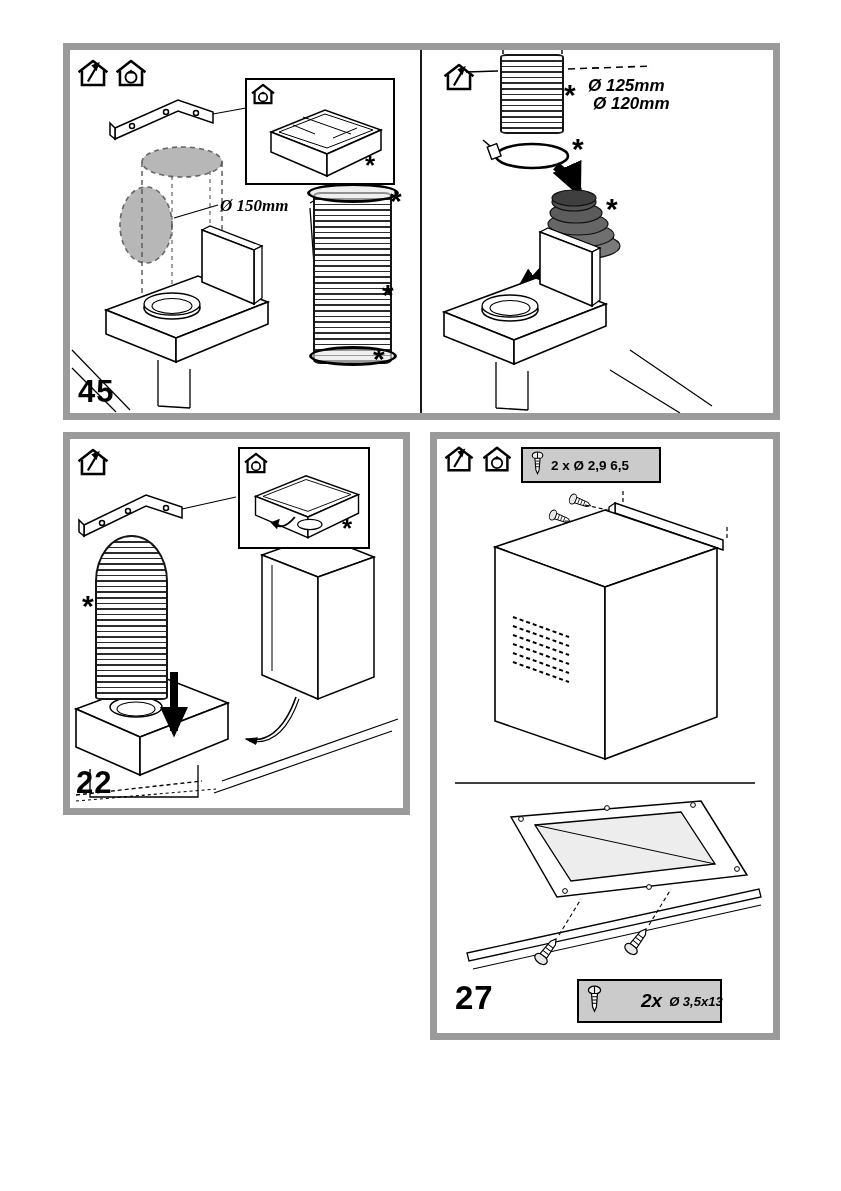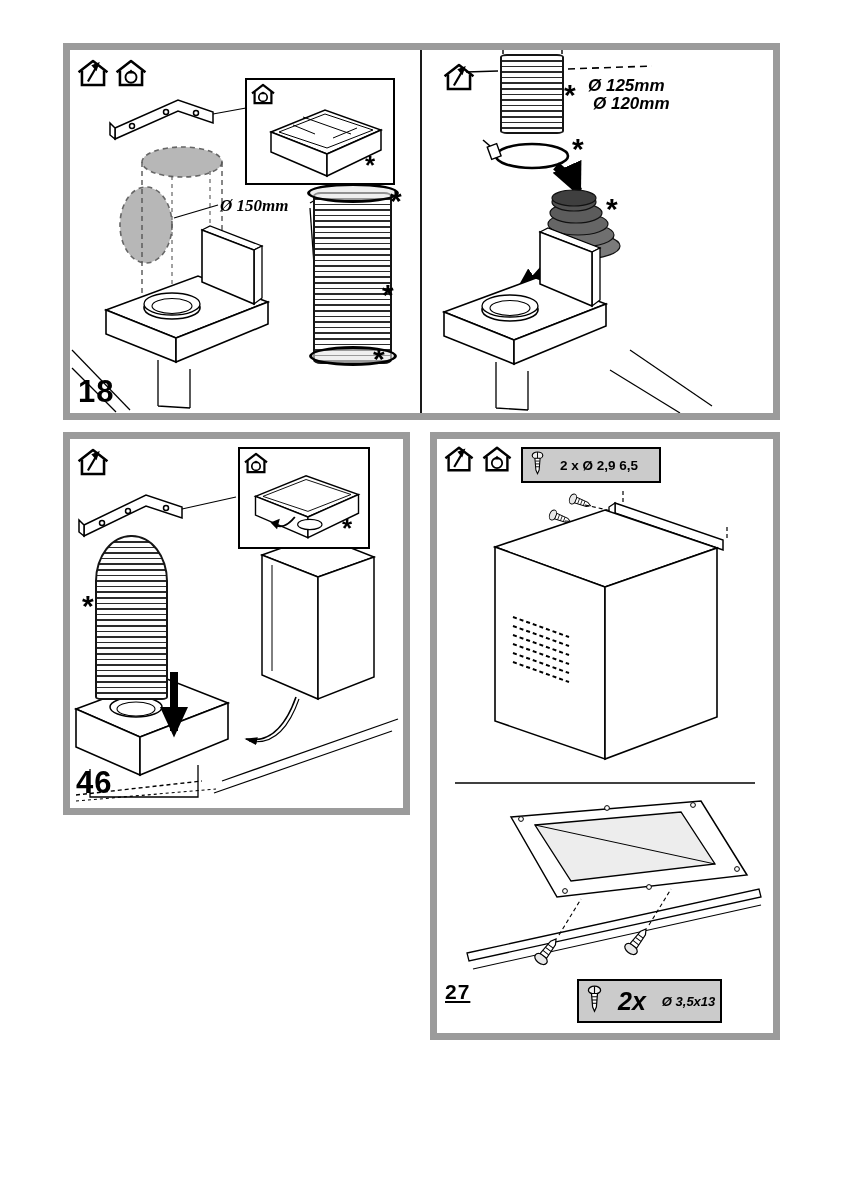--- a/index.html
+++ b/index.html
@@ -9,23 +9,23 @@
   .panel { position:absolute; border:7px solid #9b9b9b; background:#fff; }
   .vline { position:absolute; background:#1a1a1a; }
   .step-num { position:absolute; font-weight:bold; font-size:31px; letter-spacing:1px; line-height:1; }
   .ast { position:absolute; font-weight:bold; font-size:30px; line-height:1; }
   .dia { position:absolute; font-weight:bold; font-style:italic; font-size:17px; white-space:nowrap; }
   .inset { position:absolute; border:2px solid #000; background:#fff; }
   .duct { position:absolute; border:2px solid #151515;
           background:repeating-linear-gradient(180deg,#ffffff 0 4px,#2c2c2c 4px 5.6px); }
   .clampEl { position:absolute; border:3px solid #000; border-radius:50%; background:rgba(228,228,228,.6); }
   .parts-box { position:absolute; background:#cbcbcb; border:2px solid #000;
-               display:flex; align-items:center; gap:16px; padding:2px 8px; }
+               display:flex; align-items:center; gap:7px; padding:2px 8px; }
   .pb-label { font-weight:bold; font-size:13.5px; white-space:nowrap; }
-  .pb-qty { font-weight:bold; font-style:italic; font-size:25px; }
+  .pb-qty { font-weight:bold; font-style:italic; font-size:19px;margin-left:32px; }
   .pb-size { font-weight:bold; font-style:italic; font-size:13px; white-space:nowrap; }
   .icon { position:absolute; }
   svg.art { position:absolute; left:0; top:0; }
 </style>
 </head>
 <body>
 
 <div class="page">
 
   <div class="panel" style="left:63px;top:43px;width:717px;height:377px;">
@@ -150,21 +150,21 @@
     </div>
 
     <div class="duct" style="left:243px;top:142px;width:79px;height:172px;border-radius:8px/4px;"></div>
     <div class="clampEl" style="left:237px;top:133px;width:92px;height:20px;"></div>
     <div class="clampEl" style="left:239px;top:296px;width:88px;height:20px;"></div>
 
     <div class="dia" style="left:150px;top:146px;font-family:Liberation Serif, serif;">Ø 150mm</div>
     <div class="ast" style="left:320px;top:136px;">*</div>
     <div class="ast" style="left:312px;top:230px;">*</div>
     <div class="ast" style="left:303px;top:294px;">*</div>
-    <div class="step-num" style="left:8px;top:326px;">18</div>
+    <div class="step-num" style="left:8px;top:326px;">45</div>
 
     <div class="icon" style="left:372px;top:12px;">
       <svg width="34" height="30" viewBox="0 0 40 34">
         <path d="M3 16 L20 3 L37 16" fill="none" stroke="#000" stroke-width="3" stroke-linejoin="round"></path>
         <path d="M7 14 L7 31 L33 31 L33 14" fill="none" stroke="#000" stroke-width="3"></path>
         <line x1="14" y1="27" x2="24" y2="10" stroke="#000" stroke-width="2.6"></line>
         <polygon points="28,4 18,8 24,15" fill="#000"></polygon>
       </svg>
     </div>
     <div class="duct" style="left:430px;top:4px;width:64px;height:80px;border-radius:7px/3px;"></div>
@@ -252,21 +252,21 @@
         <ellipse cx="66" cy="68" rx="13" ry="5.5" fill="#fff" stroke="#000" stroke-width="1.2"></ellipse>
         <path d="M50,60 C42,70 34,72 28,68" fill="none" stroke="#000" stroke-width="2"></path>
         <polygon points="24,66 34,62 31,73" fill="#000"></polygon>
       </svg>
       <div class="ast" style="left:102px;top:66px;font-size:26px;">*</div>
     </div>
 
     <div class="duct" style="left:25px;top:96px;width:73px;height:165px;border-radius:36px 36px 6px 6px / 46px 46px 3px 3px;"></div>
 
     <div class="ast" style="left:12px;top:152px;">*</div>
-    <div class="step-num" style="left:6px;top:328px;">46</div>
+    <div class="step-num" style="left:6px;top:328px;">22</div>
   </div>
 
   <div class="panel" style="left:430px;top:432px;width:350px;height:608px;">
 
     <svg class="art" width="336" height="594" viewBox="0 0 336 594">
       <defs>
         <g id="scr27">
           <ellipse cx="0" cy="0" rx="7" ry="4.5" fill="#e8e8e8" stroke="#000" stroke-width="1.2"></ellipse>
           <path d="M-4,4 L4,4 L3,20 L0,25 L-3,20 Z" fill="#fff" stroke="#000" stroke-width="1.2"></path>
           <path d="M-3.6,8 L3.6,8 M-3.4,12 L3.4,12 M-3.2,16 L3.2,16" stroke="#000" stroke-width="1"></path>
@@ -337,21 +337,21 @@
         <svg width="13" height="27" viewBox="0 0 16 30">
           <ellipse cx="8" cy="5" rx="6.5" ry="4.2" fill="#efefef" stroke="#000" stroke-width="1.4"></ellipse>
           <line x1="8" y1="1" x2="8" y2="9" stroke="#000" stroke-width="1.2"></line>
           <path d="M4.8 8.6 L11.2 8.6 L10 23 L8 27.5 L6 23 Z" fill="#fff" stroke="#000" stroke-width="1.3"></path>
           <path d="M5.4 12 L10.6 12 M5.2 15.5 L10.8 15.5 M5.5 19 L10.5 19" stroke="#000" stroke-width="1.1"></path>
         </svg>
       </span>
       <span class="pb-label">2 x Ø 2,9 6,5</span>
     </div>
 
-    <div class="step-num" style="left:8px;top:542px;font-size:21px;text-decoration:underline;">27</div>
+    <div class="step-num" style="left:18px;top:542px;font-size:33px;">27</div>
 
     <div class="parts-box" style="left:140px;top:540px;width:145px;height:44px;">
       <span>
         <svg width="15" height="31" viewBox="0 0 16 30">
           <ellipse cx="8" cy="5" rx="6.5" ry="4.2" fill="#efefef" stroke="#000" stroke-width="1.4"></ellipse>
           <line x1="8" y1="1" x2="8" y2="9" stroke="#000" stroke-width="1.2"></line>
           <path d="M4.8 8.6 L11.2 8.6 L10 23 L8 27.5 L6 23 Z" fill="#fff" stroke="#000" stroke-width="1.3"></path>
           <path d="M5.4 12 L10.6 12 M5.2 15.5 L10.8 15.5 M5.5 19 L10.5 19" stroke="#000" stroke-width="1.1"></path>
         </svg>
       </span>

